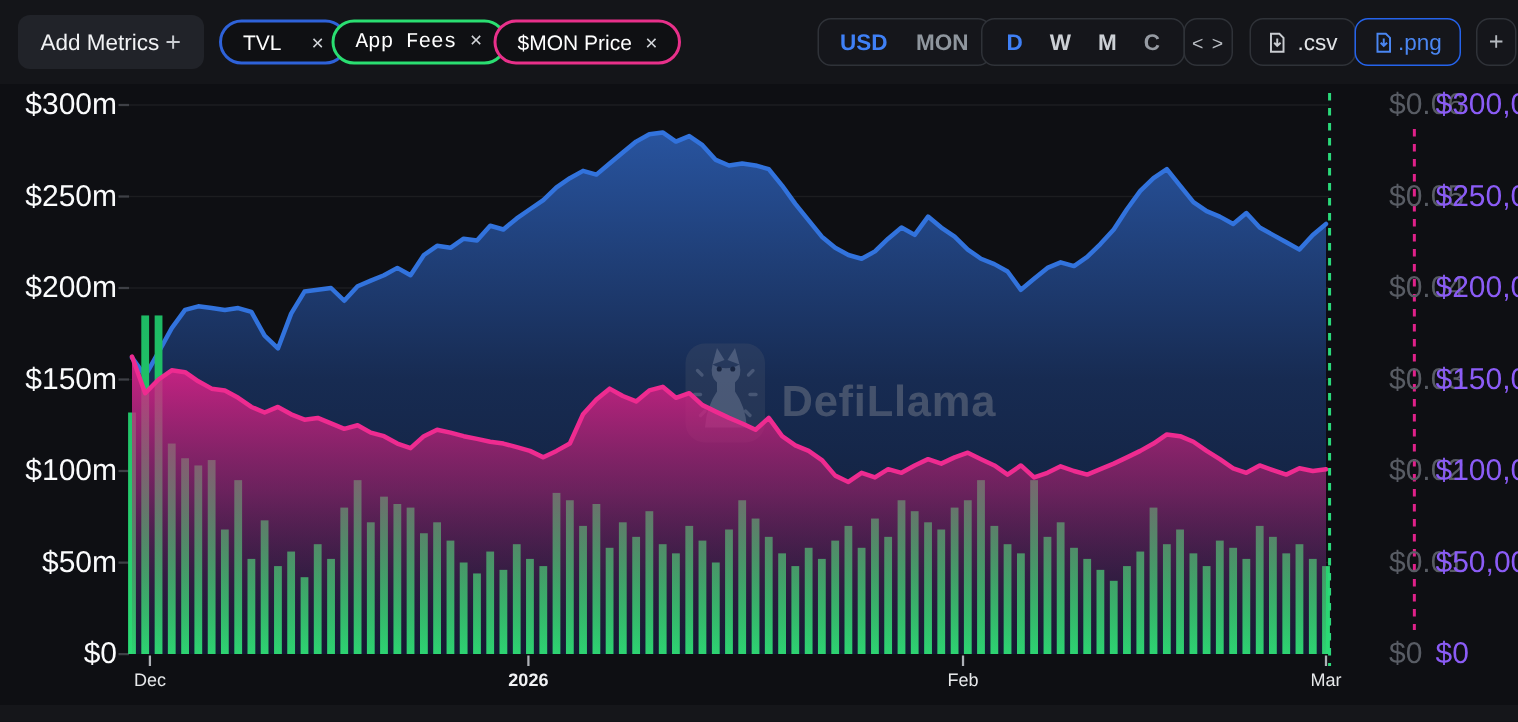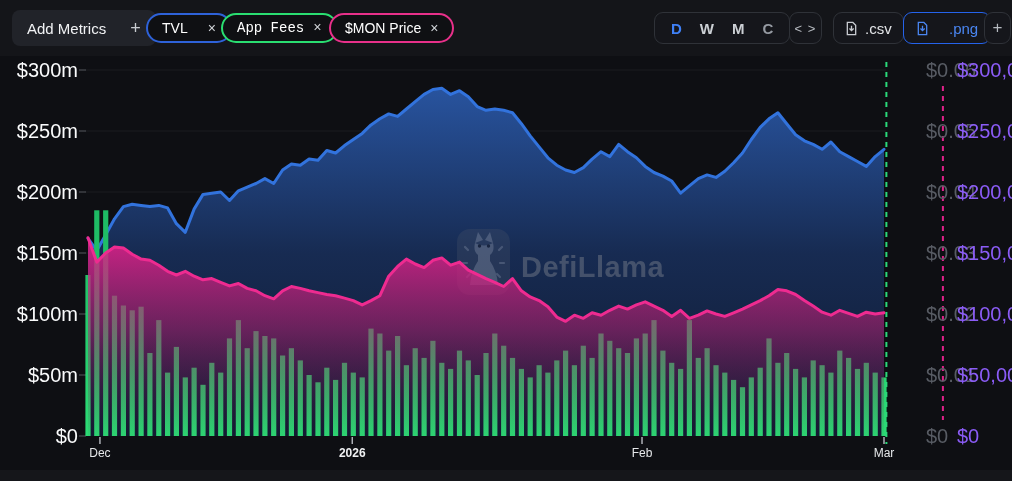--- a/index.html
+++ b/index.html
@@ -8,37 +8,37 @@
   .app { position:absolute; left:0; top:0; width:1012px; height:481px; }
 
   
   #chart-svg { position:absolute; left:0; top:0; z-index:1; }
 
   
   .header { position:absolute; left:0; top:0; width:1012px; height:56px;
             background:#141519; z-index:5; }
   .btn-add { position:absolute; left:12px; top:10px; height:36px; padding:0 15px;
              background:#212329; border-radius:8px; color:#f1f2f4; font-size:15px;
-             display:flex; align-items:center; gap:24px; cursor:pointer; }
+             display:flex; align-items:center; gap:4px; cursor:pointer; }
   .btn-add .plus { color:#c9ccd1; font-size:18px; font-weight:400; }
   .pill { position:absolute; top:13px; height:30px; border-radius:16px;
           border:2px solid; background:#0f1013; color:#fff; font-size:14px;
           display:flex; align-items:center; gap:9px; padding:0 14px; cursor:pointer; }
   .pill .close { color:#d3d6da; font-size:14px; }
   #pill-0 { left:146px; } #pill-1 { left:221px;font-family:Liberation Mono, monospace; } #pill-2 { left:329px; }
 
   .ctrl { position:absolute; top:12px; height:32px; border:1px solid #2f3238;
           border-radius:9px; background:#15161b; display:flex; align-items:center;
           color:#cfd2d6; font-size:15px; cursor:pointer; }
   .grp-currency { left:545px; padding:0 14px; gap:19px; }
   .grp-interval { left:654px; padding:0 16px; gap:18px; }
   .btn-code     { left:789px; width:33px; justify-content:center; color:#b9bdc3;
                   font-size:13px; letter-spacing:1px; }
   .btn-csv      { left:833px; padding:0 11px; gap:7px; color:#e2e4e7; }
-  .btn-png      { left:903px; padding:0 12px; gap:20px; border-color:#2563eb; color:#4a86f2; }
+  .btn-png      { left:903px; padding:0 12px; gap:3px; border-color:#2563eb; color:#4a86f2; }
   .btn-plus     { left:984px; width:27px; justify-content:center; color:#b5b9bf; font-size:17px; }
   .opt { font-weight:600; }
   .opt.sel { color:#3f80f6; }
   .opt.dim { color:#8f969e; }
   .opt.lit { color:#ccd0d5; }
   .opt.mut { color:#969ba3; }
   .file-ico { display:block; }
 
   
   .ylab { position:absolute; z-index:4; height:22px; line-height:22px; font-size:20px; }
@@ -226,20 +226,24 @@
     </div>
     <div class="pill" id="pill-1" style="border-color: rgb(42, 222, 113);">
       <span>App Fees</span>
       <span class="close">×</span>
     </div>
     <div class="pill" id="pill-2" style="border-color: rgb(232, 48, 138);">
       <span>$MON Price</span>
       <span class="close">×</span>
     </div>
 
+    <div class="ctrl grp-currency">
+      <span class="opt sel">USD</span>
+      <span class="opt dim">MON</span>
+    </div>
 
     <div class="ctrl grp-interval">
       <span class="opt sel">D</span>
       <span class="opt lit">W</span>
       <span class="opt lit">M</span>
       <span class="opt mut">C</span>
     </div>
 
     <div class="ctrl btn-code">
       <span>&lt; &gt;</span>

